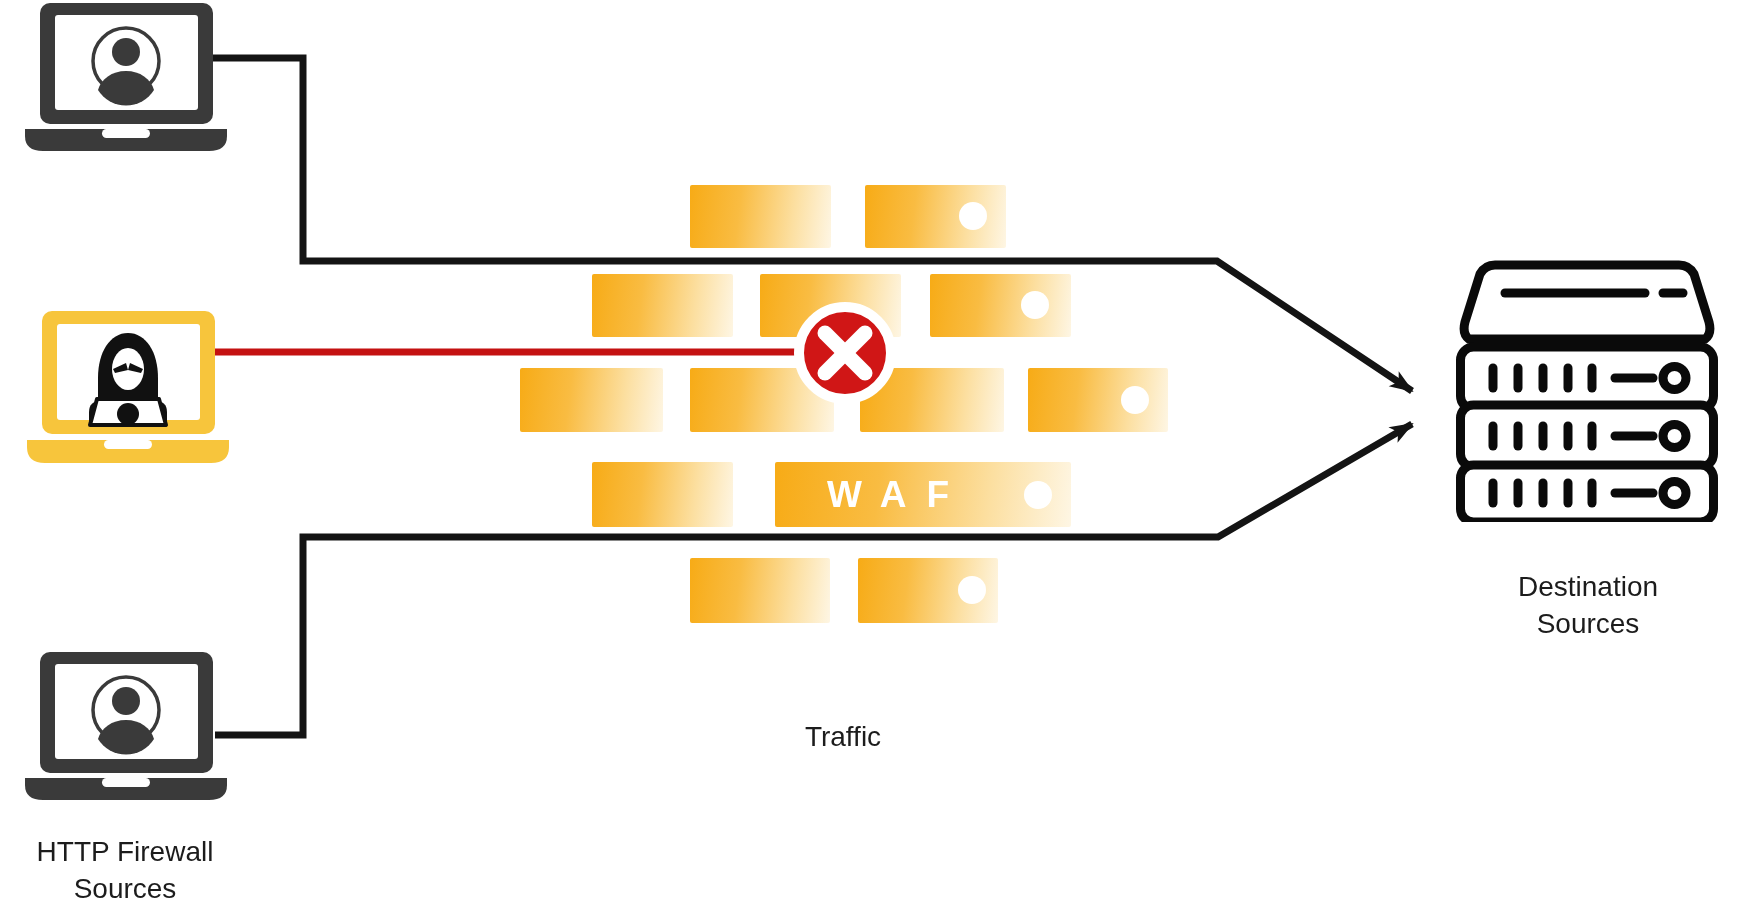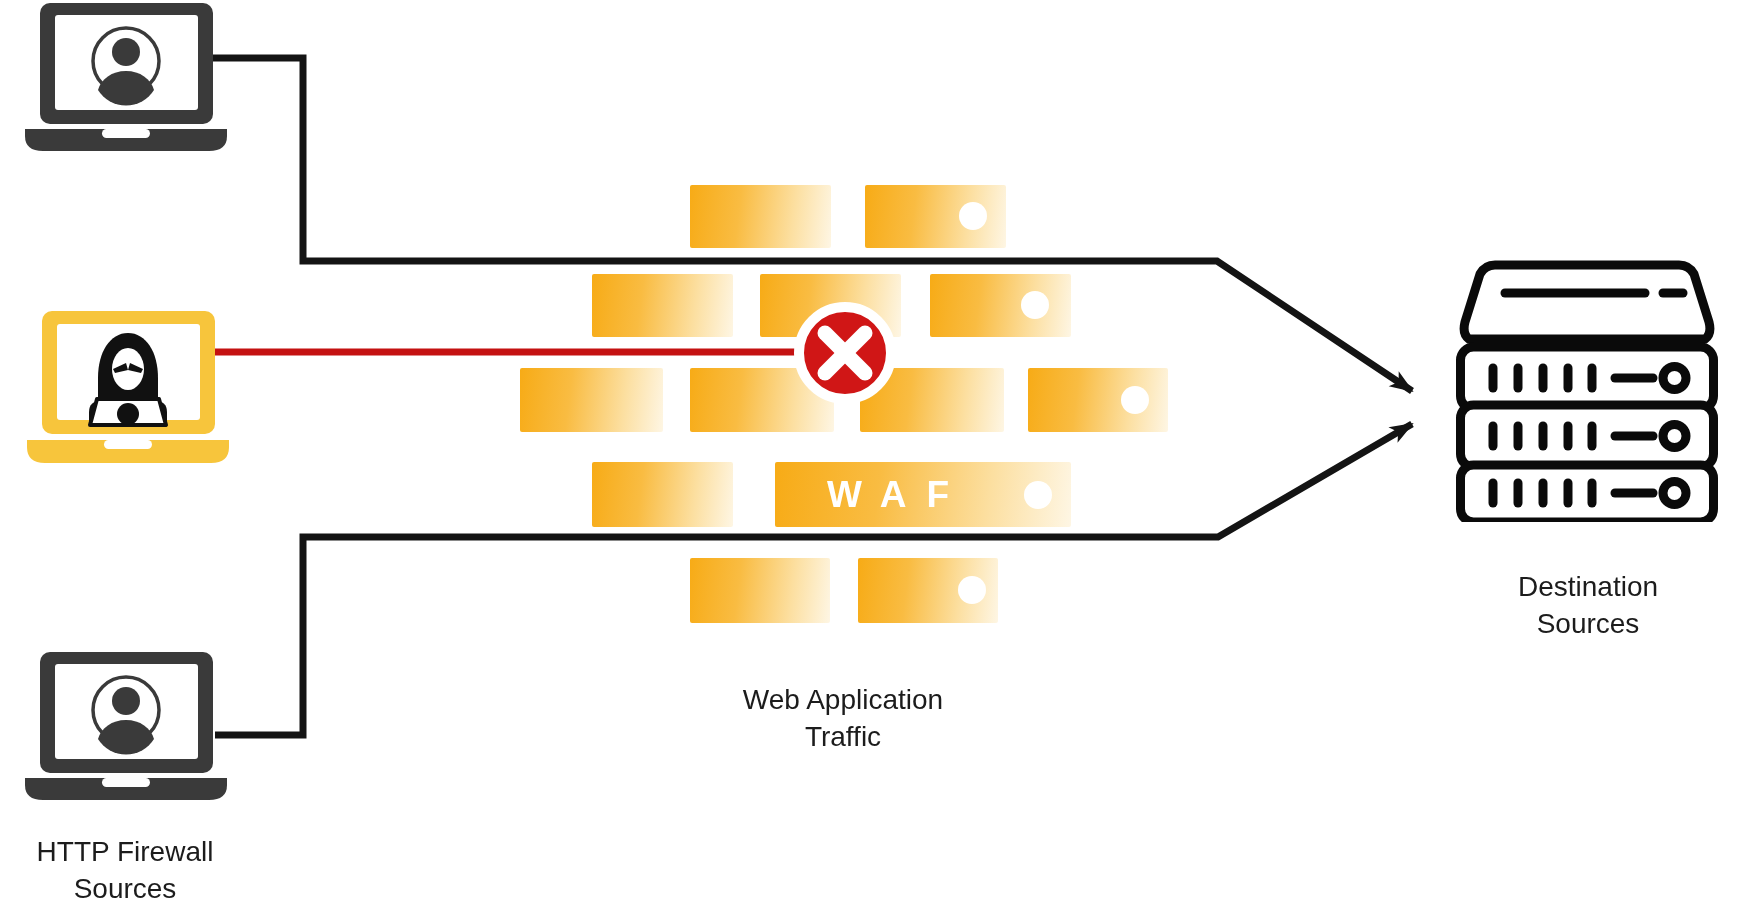--- a/index.html
+++ b/index.html
@@ -153,21 +153,21 @@
       <circle cx="219.5" cy="233" r="11.5"></circle>
     </g>
   </svg>
 
   <div class="label" style="left:10px;top:833px;width:230px;">
     <span>HTTP Firewall</span><br>
     <span>Sources</span>
   </div>
 
   <div class="label" style="left:668px;top:681px;width:350px;">
-    <span>Web Application</span><br>
+    <br>
     <span>Traffic</span>
   </div>
 
   <div class="label" style="left:1448px;top:568px;width:280px;">
     <span>Destination</span><br>
     <span>Sources</span>
   </div>
 
 </div>
 

